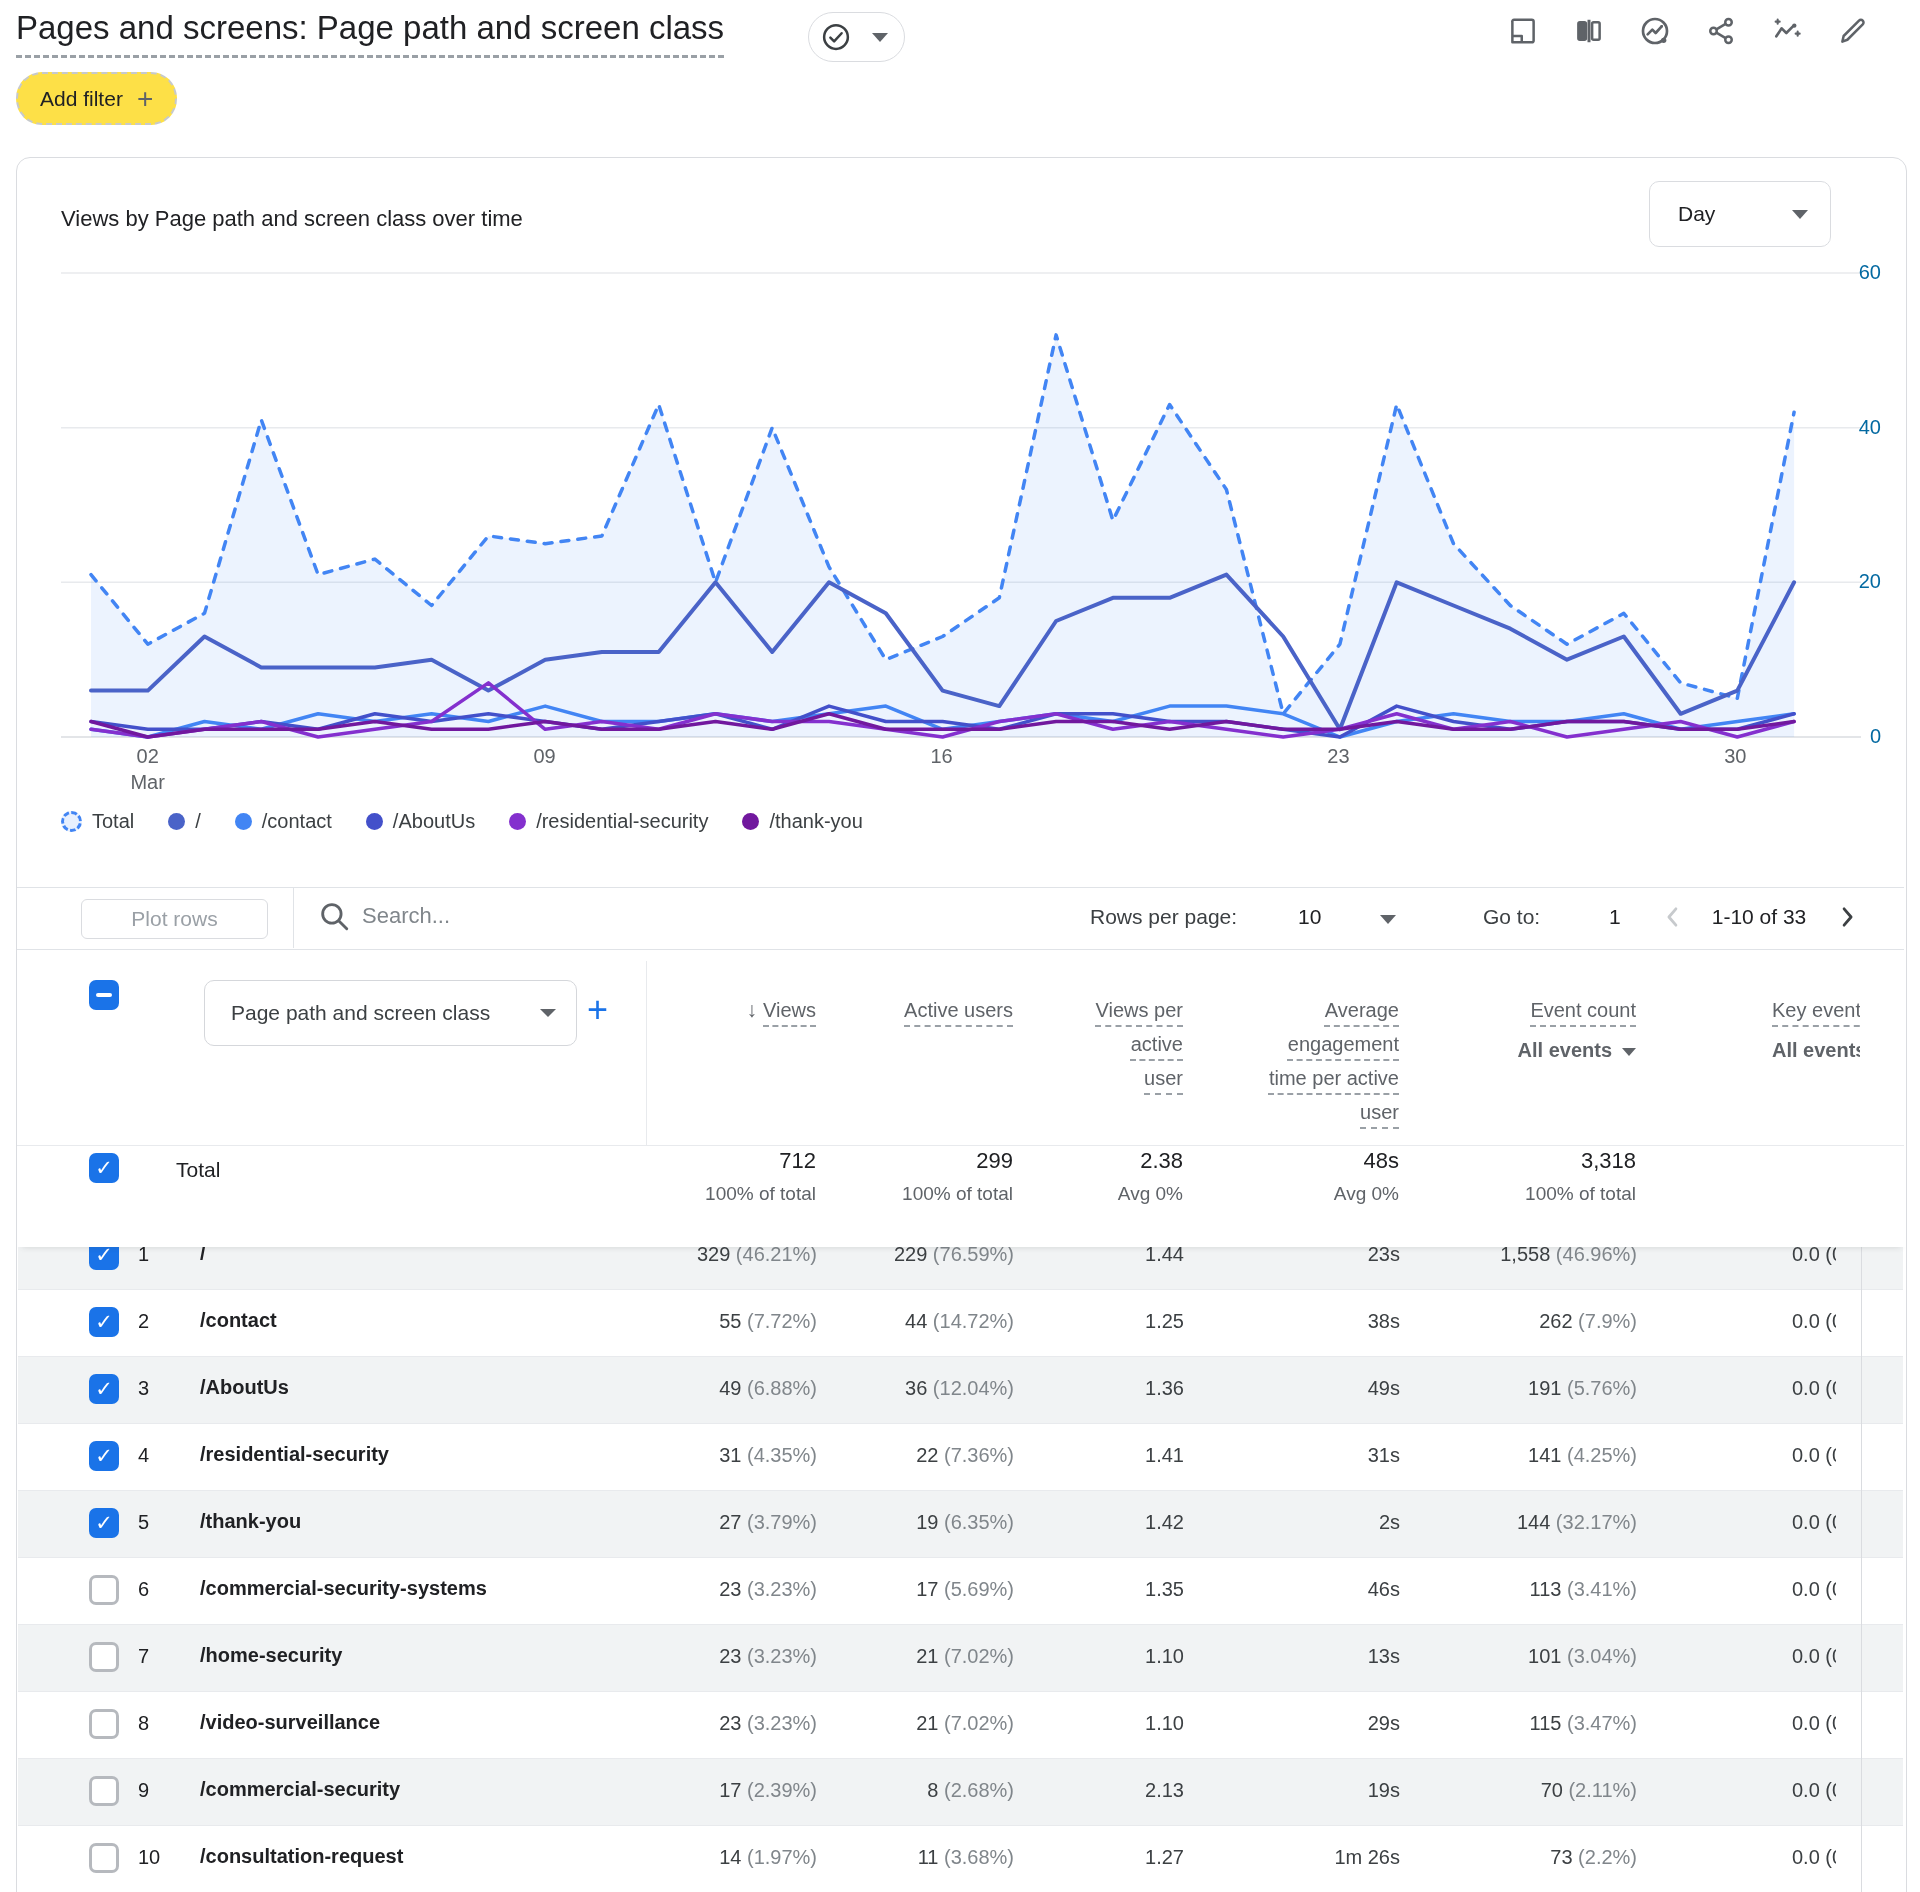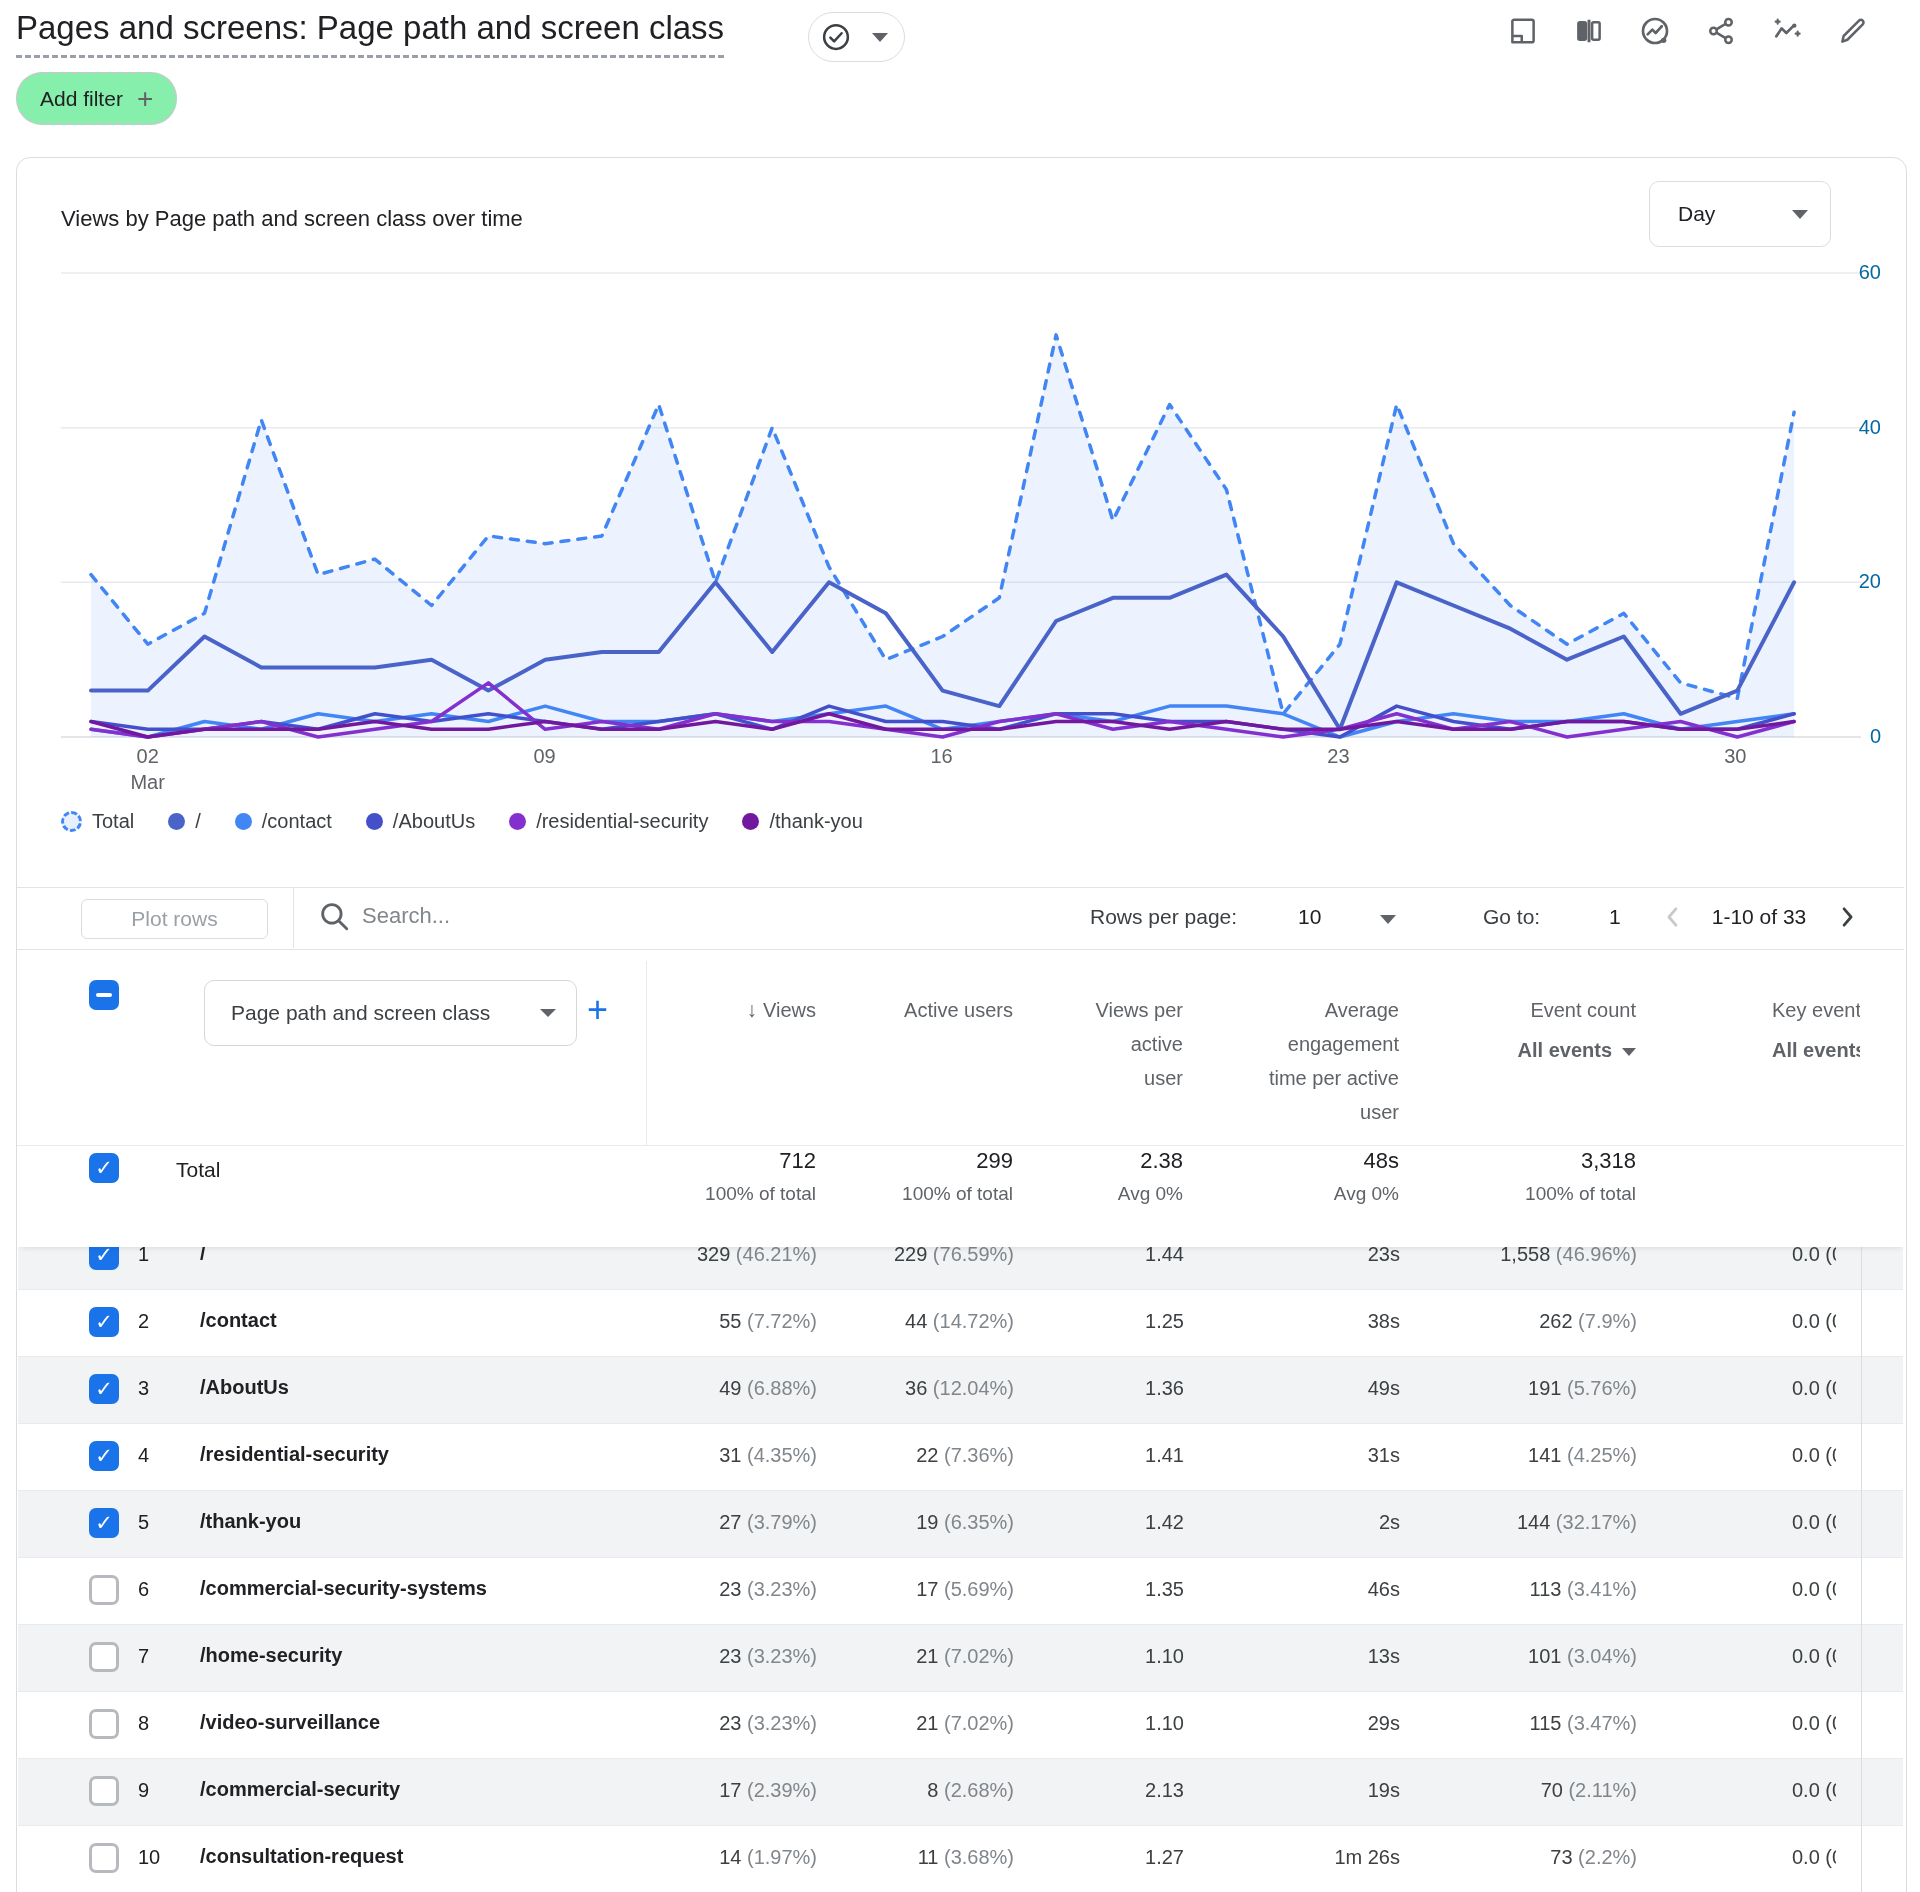--- a/index.html
+++ b/index.html
@@ -7,21 +7,21 @@
     font-family:"Liberation Sans","DejaVu Sans",sans-serif;color:#202124;}
   .abs{position:absolute;}
   
   .page-title{top:10px;left:16px;font-size:33px;font-weight:400;color:#202124;
     border-bottom:3px dashed #9aa0a6;padding-bottom:9px;line-height:1.1;}
   .title-badge{top:12px;left:808px;width:97px;height:50px;border:1px solid #dadce0;border-radius:26px;
     display:flex;align-items:center;justify-content:space-between;padding:0 16px 0 12px;box-sizing:border-box;background:#fff;cursor:pointer;}
   .caret{width:0;height:0;border-left:8px solid transparent;border-right:8px solid transparent;border-top:9px solid #5f6368;}
   .toolbar{top:14px;left:1506px;width:400px;display:flex;gap:32px;align-items:center;}
   .tool-btn{width:34px;height:34px;display:flex;align-items:center;justify-content:center;cursor:pointer;}
-  .add-filter{top:72px;left:16px;height:49px;border:2px dashed #c6c9cc;border-radius:26px;background:#86efac;
+  .add-filter{top:72px;left:16px;height:49px;border:2px dashed #c6c9cc;border-radius:26px;background:#fde047;
     display:flex;align-items:center;gap:14px;padding:0 22px;font-size:21px;font-weight:500;color:#202124;cursor:pointer;}
   .plus-glyph{font-size:28px;font-weight:400;color:#5f6368;line-height:1;}
   
   .card{top:157px;left:16px;width:1889px;height:1735px;border:1px solid #dadce0;border-radius:14px 14px 0 0;
     background:#fff;overflow:hidden;}
   .chart-title{top:48px;left:44px;font-size:22px;font-weight:500;color:#202124;}
   .day-select{top:23px;left:1632px;width:182px;height:66px;border:1px solid #dadce0;border-radius:10px;
     display:flex;align-items:center;justify-content:space-between;padding:0 22px 0 28px;box-sizing:border-box;
     font-size:21px;color:#202124;cursor:pointer;background:#fff;}
   #chart-svg{top:93px;left:44px;}
@@ -54,21 +54,21 @@
   .cb-on::after{content:"\2713";color:#fff;font-size:21px;font-weight:700;}
   .cb-ind{background:#1a73e8;}
   .cb-ind::after{content:"";width:16px;height:4px;border-radius:2px;background:#fff;}
   .cb-off{border:3px solid #b6b9be;background:#fff;}
   .hdr-cb{top:822px;left:72px;}
   .dim-select{top:822px;left:187px;width:373px;height:66px;border:1px solid #d5d7db;border-radius:10px;
     display:flex;align-items:center;justify-content:space-between;padding:0 20px 0 26px;box-sizing:border-box;
     font-size:21px;color:#3c4043;background:#fff;cursor:pointer;}
   .dim-plus{top:834px;left:570px;font-size:36px;font-weight:400;color:#1a73e8;cursor:pointer;line-height:1;}
   .col-h{top:835px;font-size:20px;color:#5f6368;text-align:right;line-height:34px;cursor:pointer;}
-  .col-h .u{text-decoration-style:dashed;text-decoration-thickness:1.5px;
+  .col-h .u{text-decoration:underline;text-decoration-style:dashed;text-decoration-thickness:1.5px;
     text-decoration-color:#9aa0a6;text-underline-offset:8px;text-align:right;}
   .sort-arrow{font-size:21px;color:#5f6368;margin-right:6px;text-decoration:none;display:inline-block;}
   .sub-filter{color:#5f6368;margin-top:6px;white-space:nowrap;font-weight:bold;}
   .sub-filter .caret{display:inline-block;border-left:7px solid transparent;border-right:7px solid transparent;border-top:8px solid #5f6368;margin-left:10px;vertical-align:middle;}
   .h-views{left:600px;width:199px;}
   .h-users{left:850px;width:146px;}
   .h-vpu{left:1076px;width:90px;}
   .h-aet{left:1232px;width:150px;}
   .h-events{left:1380px;width:239px;}
   .h-key{left:1755px;width:88px;overflow:hidden;text-align:left;white-space:nowrap;}

